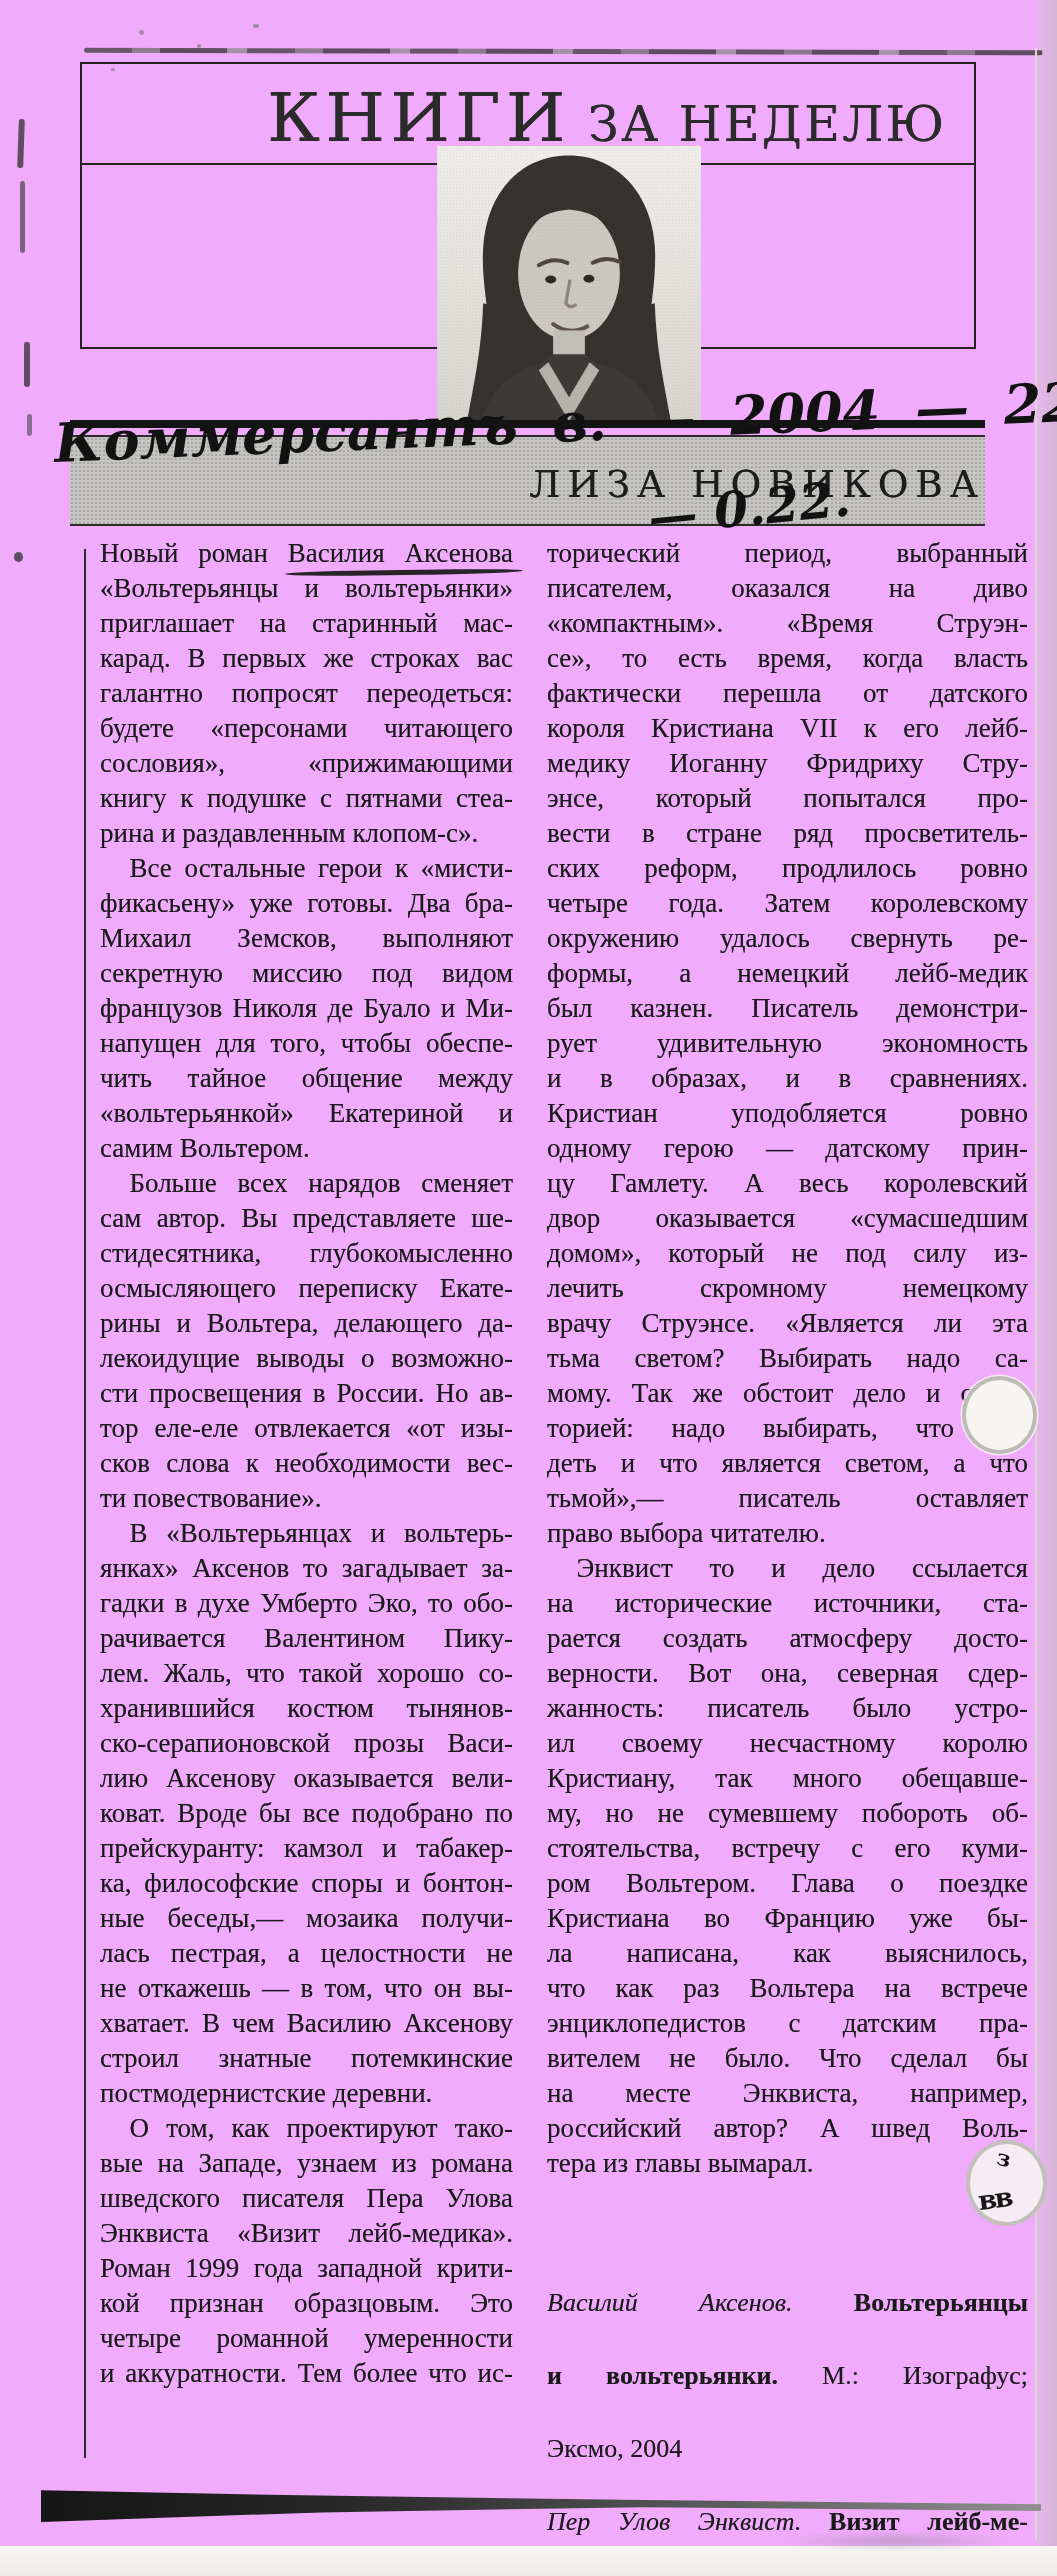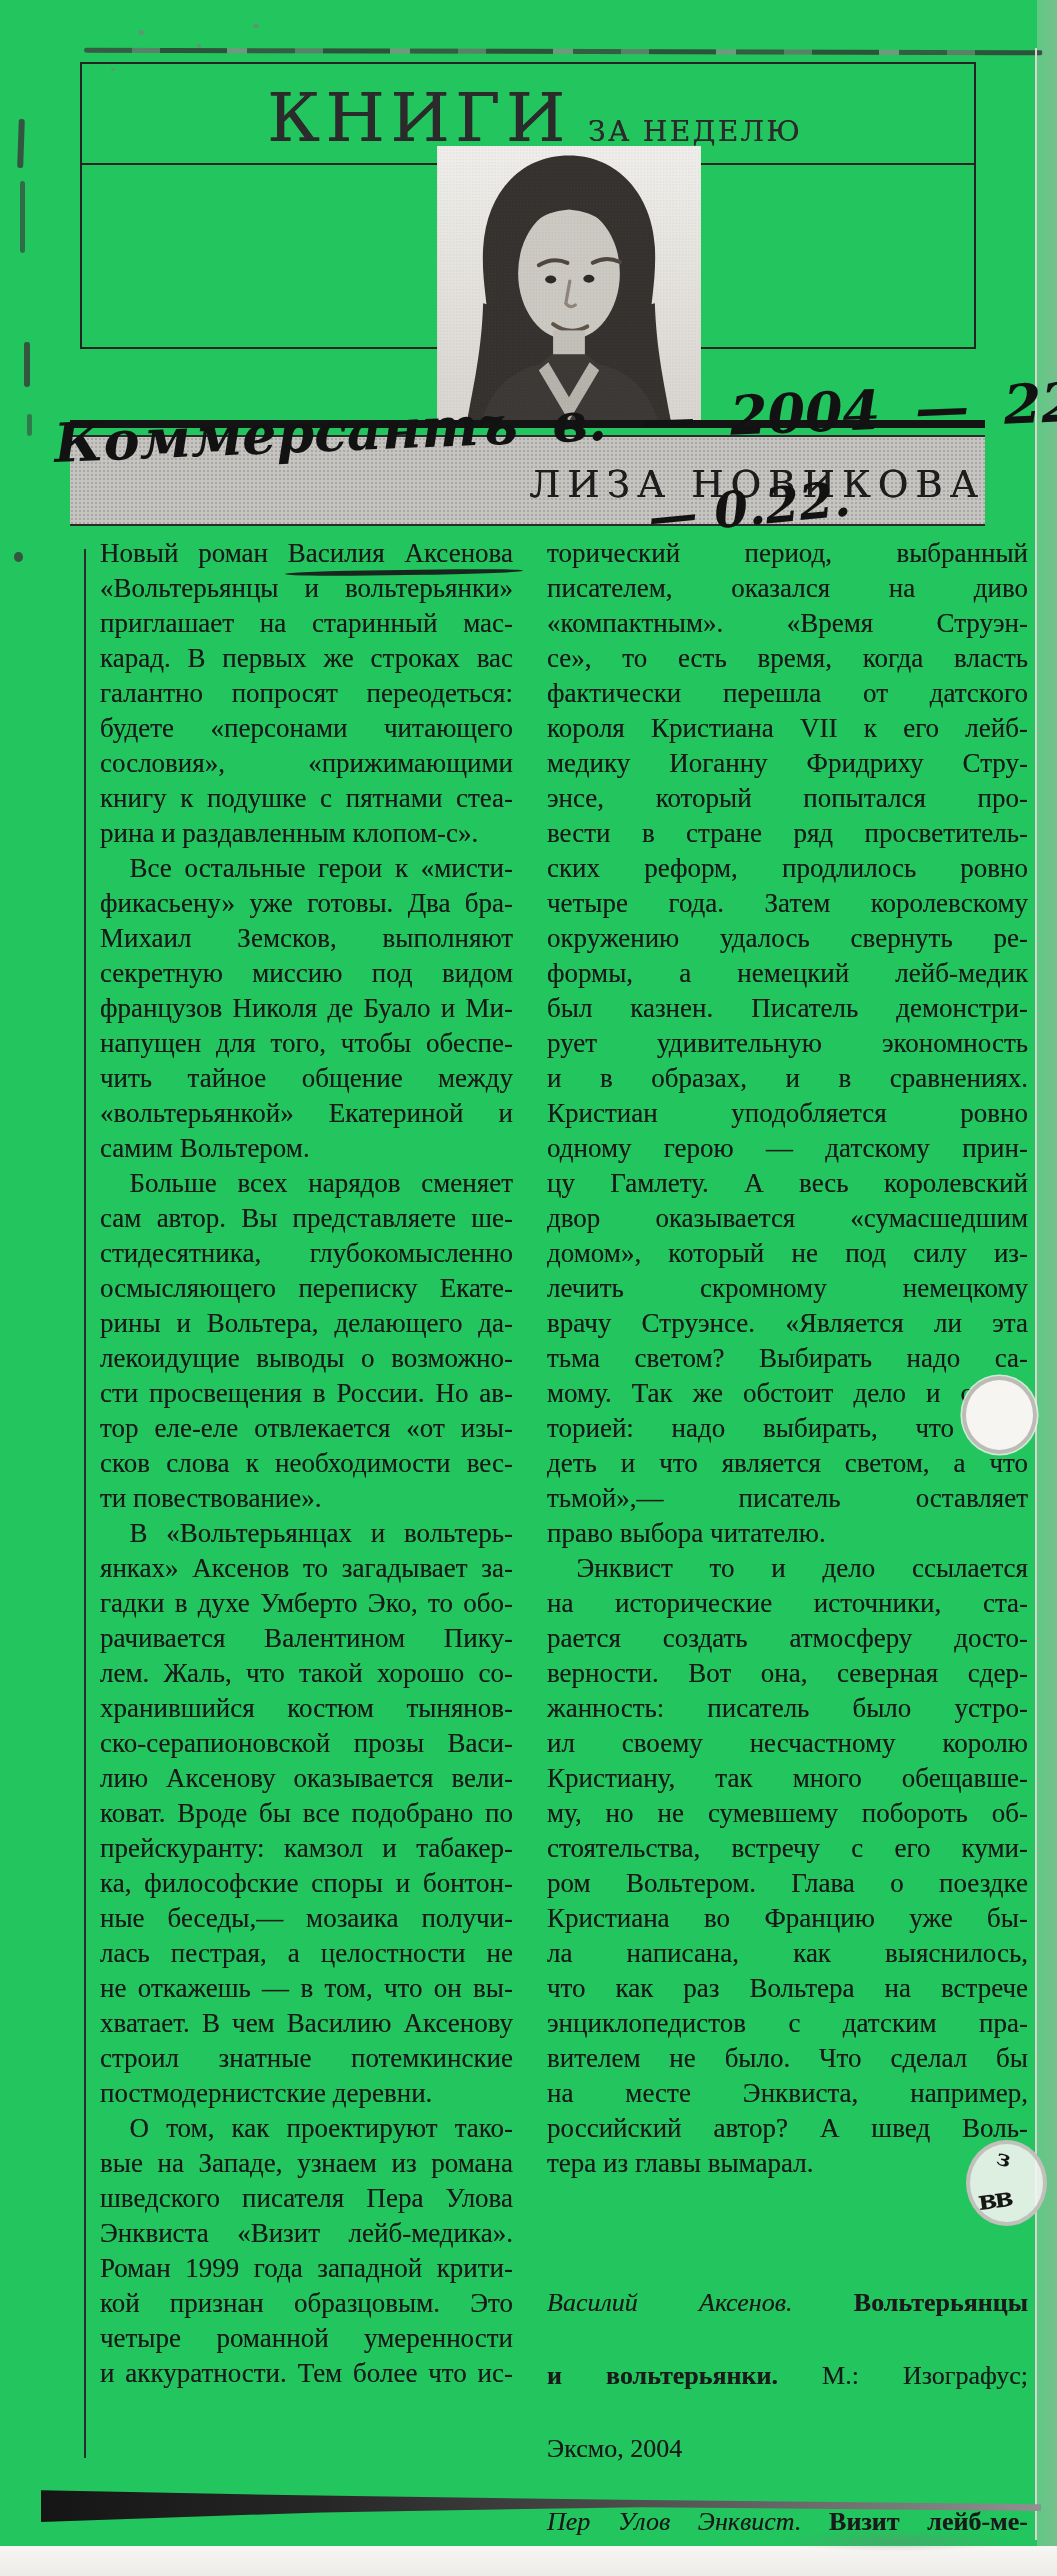--- a/index.html
+++ b/index.html
@@ -1,18 +1,18 @@
 <!DOCTYPE html>
 <html style="font-size:12.7px"><head>
 <meta charset="utf-8">
 <style>
   html,body{margin:0;padding:0;background:#e9e7e3;}
   .page{
     position:relative; width:1058px; height:2576px; margin:0 auto;
-    background:#22c55e; overflow:hidden;
+    background:#f0abfc; overflow:hidden;
     font-family:"Liberation Serif", serif; color:#1a1a1a;
   }
   
   .torn-top{
     position:absolute; left:84px; top:49px; width:959px; height:4.8px; z-index:2;
     background:repeating-linear-gradient(90deg,#3a3a3a 0 48px,#6b6b6b 48px 76px,#2e2e2e 76px 143px,#8a8a8a 143px 163px);
     transform:rotate(0.15deg); border-radius:2.4px; opacity:.75;
   }
   .edge-mark{position:absolute; background:#3a3a3a; border-radius:2.4px; z-index:2; opacity:.8;}
   .speck{position:absolute; background:#7d7d7d; border-radius:50%; z-index:2; opacity:.7;}
@@ -34,21 +34,21 @@
   .masthead-box{
     position:absolute; left:80px; top:62px; width:892px; height:283px;
     border:2.4px solid #232323; z-index:5; background:transparent;
   }
   .masthead-divider{position:absolute; left:-2.4px; right:-2.4px; top:99px; height:2.4px; background:#232323;}
   .masthead-title-row{
     position:absolute; left:185px; top:14.3px; display:flex; align-items:baseline; gap:17.5px;
     font-family:"DejaVu Serif", serif; color:#2b2b2b; white-space:nowrap;
   }
   .title-main{font-size:68px; letter-spacing:5.6px; text-shadow:0.5px 0 currentColor;}
-  .title-sub{font-size:28px; letter-spacing:2.4px; text-shadow:0.3px 0 currentColor;}
+  .title-sub{font-size:49px; letter-spacing:2.4px; text-shadow:0.3px 0 currentColor;}
 
   
   .portrait{position:absolute; left:437px; top:146px; width:264px; height:275px; z-index:6;}
 
   
   .rule-thick{position:absolute; left:70px; top:420px; width:915px; height:8px; background:#141414; z-index:7;}
   .byline-band{
     position:absolute; left:70px; top:435px; width:915px; height:91px; z-index:7;
     background-color:#c6c4c1;
     background-image:radial-gradient(#a9a7a4 0.8px, rgba(0,0,0,0) 1.1px);

